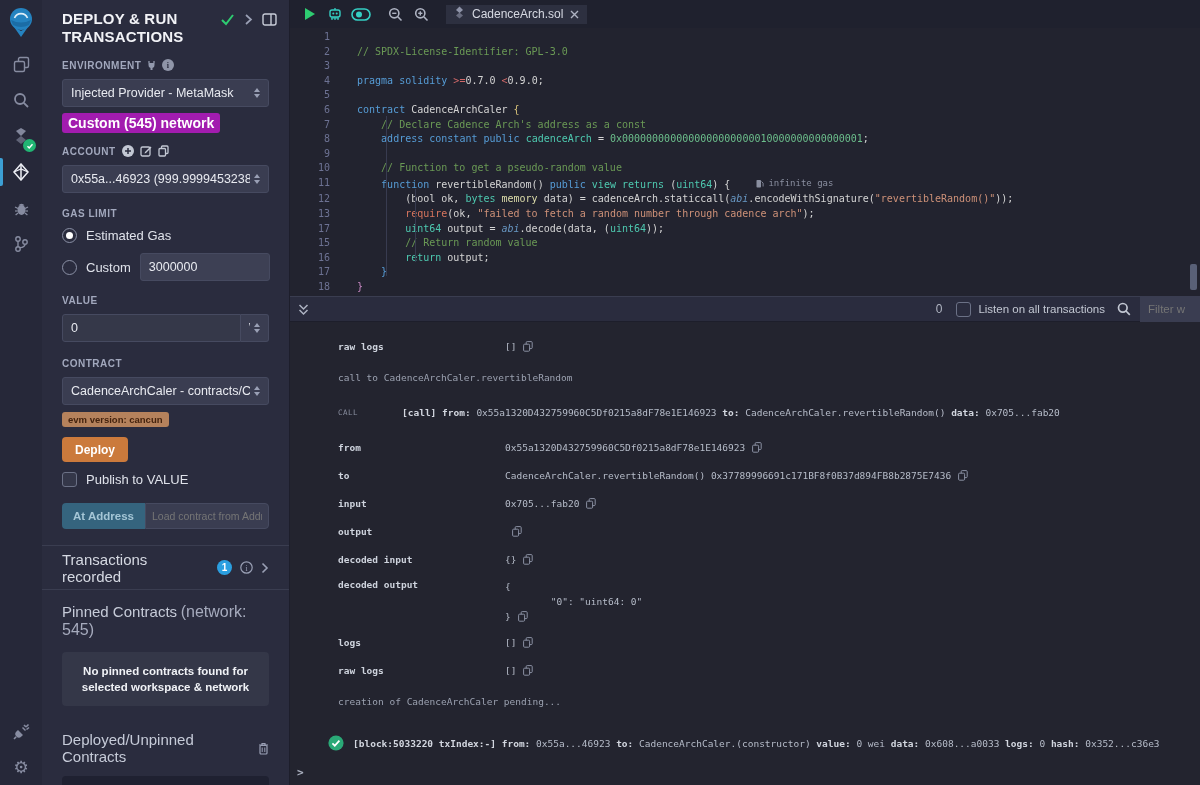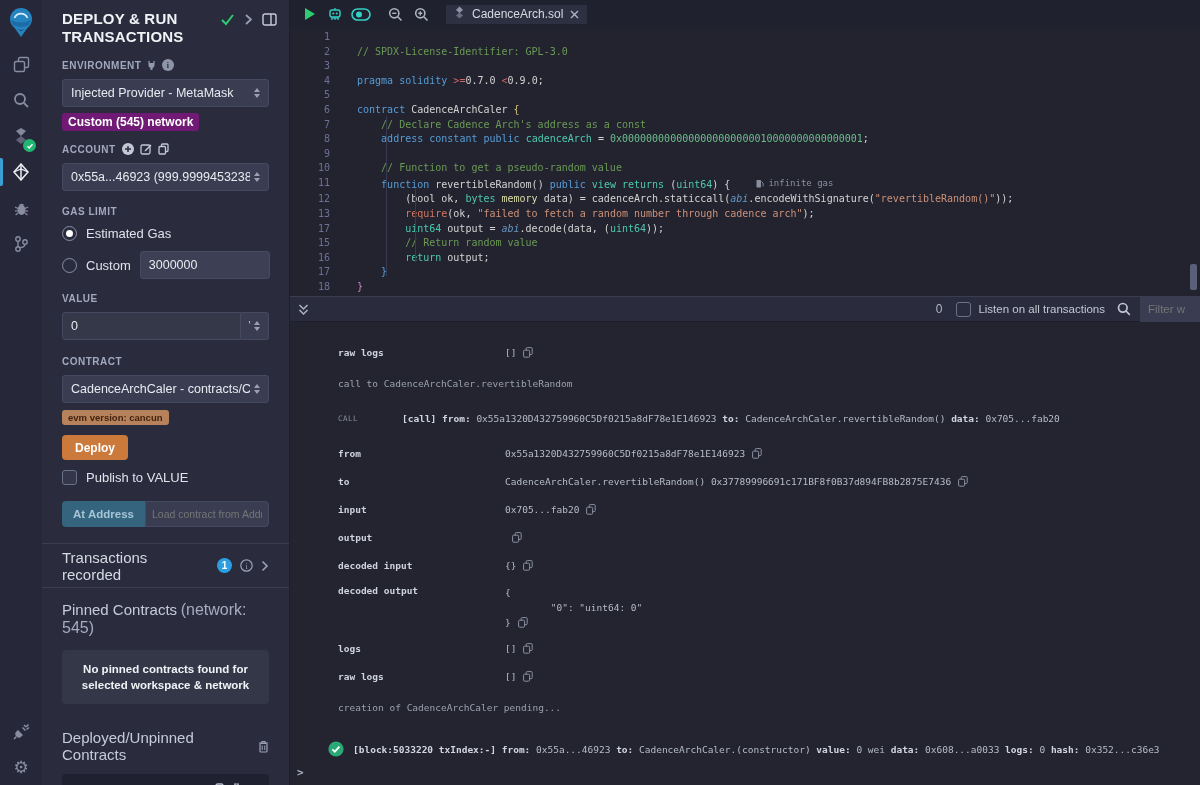--- a/index.html
+++ b/index.html
@@ -23,21 +23,21 @@
   #panel-head { display:flex; padding:10px 12px 0 20px; }
   #panel-title { font-size:15px; font-weight:bold; color:#f2f3f7; line-height:18px; letter-spacing:.2px; flex:1; }
   .head-icons { display:flex; gap:9px; padding-top:3px; align-items:flex-start; }
   .lbl { font-size:10px; font-weight:bold; color:#a2a8bd; letter-spacing:.5px; display:flex; align-items:center; gap:6px; }
   .select, .tinput { background:#3a3d51; border:1px solid #464a60; border-radius:3px; height:28px; display:flex; align-items:center; padding:0 8px; color:#e8eaf0; font-size:12.5px; position:relative; cursor:pointer; white-space:nowrap; overflow:hidden; }
   .sel-txt { overflow:hidden; white-space:nowrap; flex:1; }
   .stepper { margin-left:4px; display:flex; flex-direction:column; gap:2px; align-items:center; flex:none; }
   .stepper i { width:0; height:0; border-left:3.5px solid transparent; border-right:3.5px solid transparent; display:block; }
   .stepper .up { border-bottom:4px solid #9aa0b5; }
   .stepper .dn { border-top:4px solid #9aa0b5; }
-  .badge-grey { display:inline-block; background:#701a75; color:#fff; font-size:12px; font-weight:bold; padding:2px 6px; border-radius:3px; }
+  .badge-grey { display:inline-block; background:#a21caf; color:#fff; font-size:14px; font-weight:bold; padding:2px 6px; border-radius:3px; }
   .badge-evm { display:inline-block; background:#b5825c; color:#44230e; font-size:9.5px; font-weight:bold; padding:2px 6px; border-radius:3px; }
   .radio { width:15px; height:15px; border:1px solid #8a90a5; border-radius:50%; display:inline-flex; align-items:center; justify-content:center; flex:none; cursor:pointer; }
   .radio.on::after { content:""; width:7px; height:7px; background:#fff; border-radius:50%; }
   .rrow { display:flex; align-items:center; gap:9px; }
   .checkbox { width:15px; height:15px; border:1px solid #6b7186; border-radius:3px; background:#343749; flex:none; cursor:pointer; }
   .btn-deploy { background:#cb7a3c; color:#fff; font-weight:bold; font-size:12px; border:none; border-radius:4px; width:66px; height:25px; cursor:pointer; }
   .btn-ataddr { background:#35647e; color:#a5c6d6; font-weight:bold; font-size:11.5px; border:none; border-radius:4px 0 0 4px; width:84px; height:26px; cursor:pointer; }
   .ataddr-input { background:#3a3d51; border:1px solid #464a60; border-radius:0 4px 4px 0; height:26px; width:124px; color:#8b91a3; font-size:10.5px; padding:0 6px; }
   .sect-title { font-size:15px; color:#c6cbd8; }
   #pin-empty { background:#343748; border-radius:4px; margin-top:13px; padding:11px 8px; text-align:center; font-size:11.5px; font-weight:bold; color:#f0f2f6; line-height:16px; }
@@ -64,21 +64,21 @@
   .gas { color:#8a8fa0; font-size:9px; margin-left:26px; display:inline-flex; align-items:center; gap:4px; }
   .iguide { position:absolute; width:1px; background:#383b50; }
   #ed-scroll { position:absolute; right:3px; top:264px; width:7px; height:26px; background:#596077; border-radius:2px; }
 
   
   #terminal { position:absolute; left:290px; top:296px; width:910px; height:489px; background:#23242f; font-family:"DejaVu Sans Mono", monospace; font-size:9.5px; color:#b6bcc9; }
   #termbar { position:absolute; left:0; top:0; right:0; height:26px; background:#2a2c3e; border-top:1px solid #3a3d50; border-bottom:1px solid #1d1e2b; display:flex; align-items:center; font-family:"Liberation Sans", sans-serif; }
   #term-count { color:#b0b5c2; font-size:12px; margin-left:auto; }
   #listen-label { color:#c2c7d2; font-size:11.5px; margin:0 8px 0 7px; }
   #filter-input { background:#3a3d51; border:none; height:26px; width:60px; color:#9aa0b2; font-size:11.5px; padding:0 8px; margin-left:9px; }
-  #termbody { position:absolute; left:0; top:26px; right:0; bottom:0; padding-top:16px; }
+  #termbody { position:absolute; left:0; top:26px; right:0; bottom:0; padding-top:10px; }
   .trow { display:flex; align-items:center; height:28px; padding-left:48px; white-space:pre; }
   .tkey { font-weight:bold; color:#ced3dd; width:167px; flex:none; }
   .tval { color:#b6bcc9; }
   .ttext { color:#9ba1b0; }
   .tbadge { color:#8a8fa0; font-size:7.5px; text-transform:uppercase; width:64px; flex:none; letter-spacing:.5px; }
   .tk { font-weight:bold; color:#d2d6df; }
   .tv { color:#b6bcc9; }
   .t-multi { height:auto; align-items:flex-start; }
   .tml { }
   .tmline { line-height:15px; display:flex; align-items:center; }

